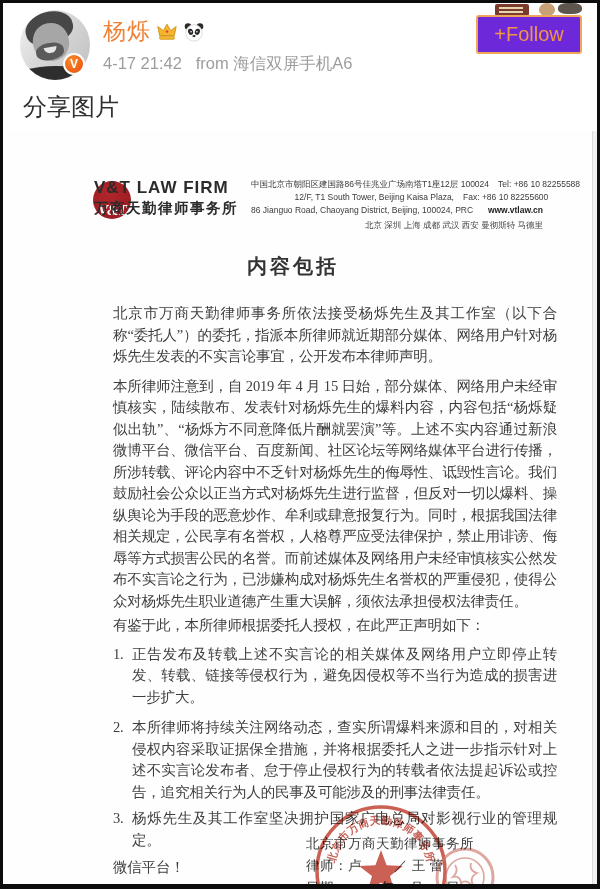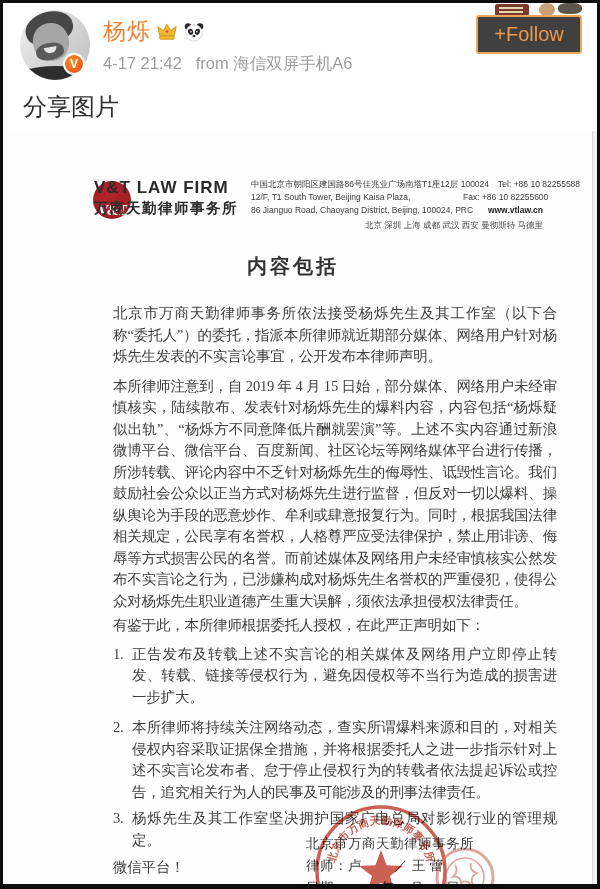--- a/index.html
+++ b/index.html
@@ -26,21 +26,21 @@
     background:#2e2e2e; border-radius:50% 50% 0 0; }
   .vbadge { position:absolute; left:60px; top:50px; width:22px; height:22px;
     border-radius:50%; background:radial-gradient(circle at 35% 30%,#fa8a28,#e84c0c);
     border:2px solid #ffffff; color:#fff; font-weight:bold; font-size:12px;
     display:flex; align-items:center; justify-content:center; }
   .uname-row { position:absolute; left:100px; top:13px; display:flex; align-items:center; gap:5px;text-align:center; }
   .uname { font-size:23px; color:#f08235; letter-spacing:1px; }
   .emoji { width:22px; height:22px; display:inline-block; }
   .meta { position:absolute; left:100px; top:50px; font-size:16.5px; color:#9d9d9d; }
   .follow-btn { position:absolute; left:473px; top:12px; width:106px; height:39px;
-    background:#404040; border:2px solid #efa55c; border-radius:3px;
+    background:#6d28d9; border:2px solid #efa55c; border-radius:3px;
     color:#ef9748; font-size:20px; display:flex; align-items:center; justify-content:center;
     cursor:pointer; z-index:2; }
   .crop-illu { position:absolute; left:492px; top:0; width:92px; height:13px; z-index:1; }
   .ci-sign { position:absolute; left:0; top:1px; width:34px; height:12px; background:#7a3b2e; border-radius:2px; }
   .ci-line { position:absolute; left:4px; width:24px; height:2px; background:#e5d6ae; }
   .ci-head { position:absolute; left:44px; top:0; width:16px; height:13px; background:#c9a176; border-radius:50% 50% 45% 45%; }
   .ci-blob { position:absolute; left:63px; top:0; width:24px; height:11px; background:#5c564f; border-radius:40%; }
   .post-text { position:absolute; left:20px; top:88px; font-size:24px; color:#2f2f2f; }
 
   
@@ -52,21 +52,21 @@
     align-items:flex-end; justify-content:center;margin-left:44px; }
   .logo span { color:#fff; font-family:"Liberation Serif",serif; font-style:italic;
     font-weight:bold; font-size:15px; letter-spacing:-1px; }
   .firm-en { position:absolute; left:91px; top:47px; font-size:17px; font-weight:bold;
     color:#2b2b2b; letter-spacing:1px; }
   .firm-cn { position:absolute; left:91px; top:68px; font-size:14.5px; font-weight:bold;
     color:#2b2b2b; letter-spacing:1.5px; }
   .lh-info { position:absolute; left:248px; top:47px; width:292px; font-size:8.5px;
     line-height:13px; color:#3a3a3a; }
   .lh-row { display:flex; }
-  .lh-left { flex:1; padding-right:9px; white-space:nowrap; }
+  .lh-left { flex:1; text-align:right; padding-right:9px; white-space:nowrap; }
   .lh-right { width:80px; text-align:right; white-space:nowrap; }
   .lh-web { font-weight:bold; color:#1d1d1d; }
   .lh-cities { text-align:right; margin-top:2px; color:#444; }
 
   .l-title { position:absolute; left:110px; top:122px; width:360px; text-align:center;
     font-size:20px; font-weight:bold; letter-spacing:3px; color:#333;
     font-family:"Liberation Serif",serif; }
 
   .l-body { position:absolute; left:110px; top:172px; width:444px;
     font-family:"Liberation Serif",serif; font-size:14.5px; letter-spacing:-0.2px;

